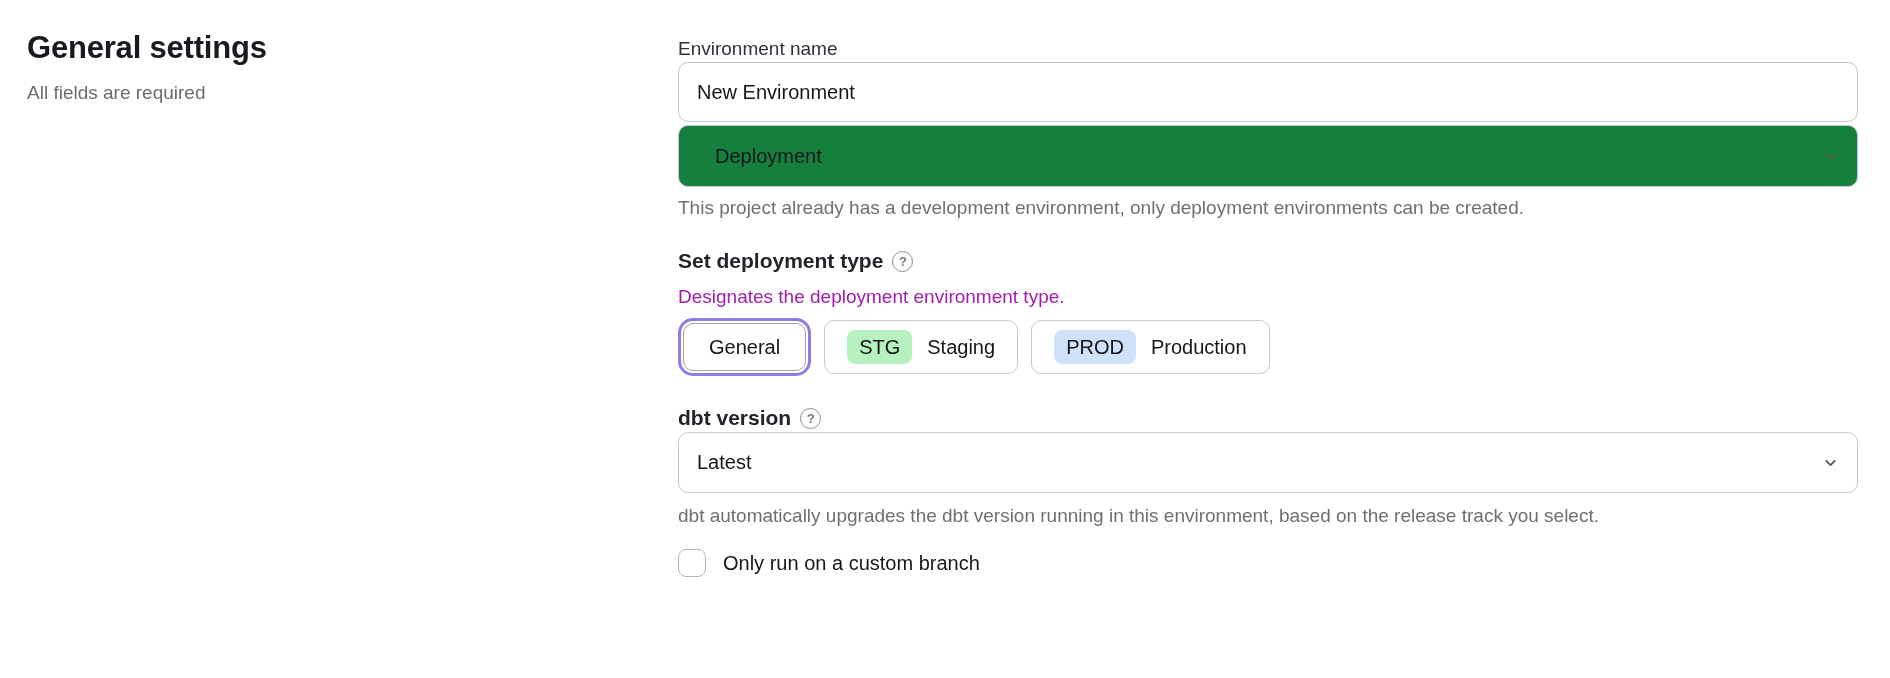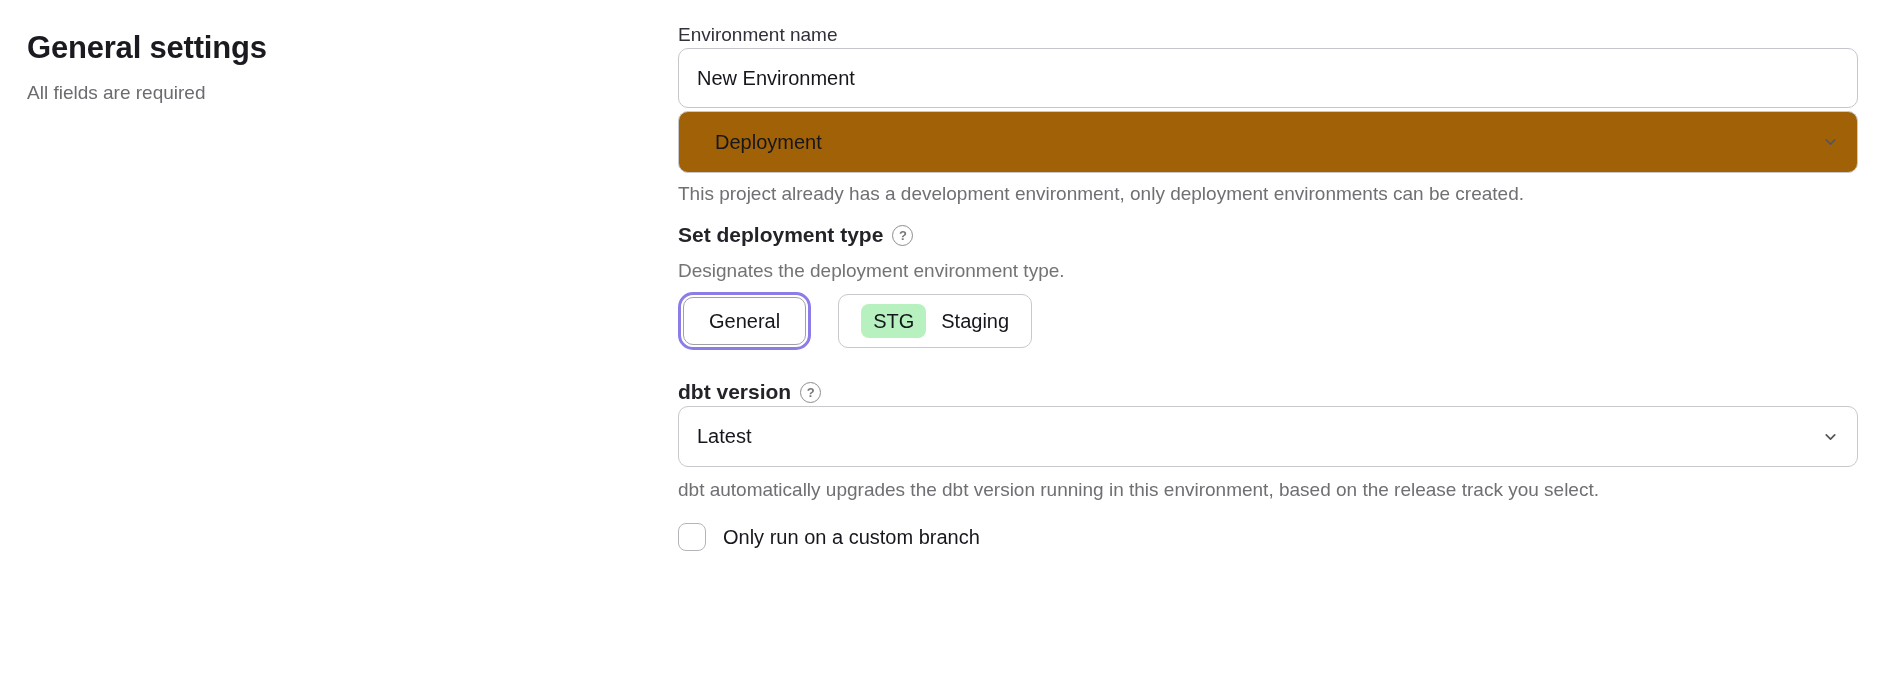--- a/index.html
+++ b/index.html
@@ -5,54 +5,54 @@
   * { margin: 0; padding: 0; box-sizing: border-box; }
   html, body { width: 1890px; height: 678px; background: #ffffff; overflow: hidden; }
   body { font-family: "Liberation Sans", "DejaVu Sans", sans-serif; color: #16161d; position: relative; }
 
   
   .intro { position: absolute; left: 27px; top: 30px; width: 560px; }
   .intro h1 { font-size: 31px; font-weight: 700; color: #1a1a20; letter-spacing: -0.2px; }
   .intro p { margin-top: 16px; font-size: 19px; color: #6b6b70; }
 
   
-  .form { position: absolute; left: 678px; top: 24px; width: 1180px; }
+  .form { position: absolute; left: 678px; top: 38px; width: 1180px; }
 
   .field-label { font-size: 19px; line-height: 22px; font-weight: 500; color: #30313a; display: block; }
   .field-label.disabled { color: #a7a8ad; }
 
   .text-input {
     margin-top: 2px; width: 100%; height: 60px;
     border: 1px solid #c5c6cc; border-radius: 10px;
     padding: 12px 18px; font-size: 20px; color: #16161d;
     font-family: "Liberation Sans", "DejaVu Sans", sans-serif;
     background: #ffffff; outline: none; display: block;
   }
 
   .select-box {
     margin-top: 3px; position: relative; width: 100%; height: 62px;
     border: 1px solid #c8c9cc; border-radius: 10px;
     display: flex; align-items: center; padding: 0 18px;
     font-size: 20px; color: #16161d; background: #ffffff; cursor: pointer;
   }
-  .select-box.disabled { background: #a16207; cursor: default; padding-left: 36px; }
+  .select-box.disabled { background: #15803d; cursor: default; padding-left: 36px; }
   .select-box .chevron { position: absolute; right: 18px; top: 50%; transform: translateY(-50%); display: flex; }
 
   .helper { margin-top: 10px; font-size: 19px; line-height: 22px; color: #6f6f74; }
 
-  .section-label { margin-top: 18px; display: flex; align-items: center; }
+  .section-label { margin-top: 30px; display: flex; align-items: center; }
   .section-label .label-text { font-size: 21px; line-height: 24px; font-weight: 700; color: #232329; }
   .help-badge {
     margin-left: 9px; width: 21px; height: 21px; border: 1.5px solid #8d8d92; border-radius: 50%;
     display: inline-flex; align-items: center; justify-content: center;
     font-size: 13px; font-weight: 700; color: #77777c; cursor: pointer; flex: 0 0 auto;
   }
-  .section-desc { margin-top: 13px; font-size: 19px; line-height: 22px; color: #737373; }
+  .section-desc { margin-top: 13px; font-size: 19px; line-height: 22px; color: #a21caf; }
 
-  .type-row { margin-top: 10px; display: flex; align-items: center; gap: 27px; }
+  .type-row { margin-top: 10px; display: flex; align-items: center; gap: 13px; }
   .type-btn {
     height: 54px; background: #ffffff; border: 1px solid #c8c9cc; border-radius: 10px;
     display: flex; align-items: center; gap: 15px; padding: 0 22px;
     font-size: 20px; color: #16161d; cursor: pointer;
     font-family: "Liberation Sans", "DejaVu Sans", sans-serif;
   }
   .selected-ring {
     border: 3px solid #8a7de8; border-radius: 15px; padding: 2px; display: inline-flex;
   }
   .selected-ring .type-btn { height: 48px; border: 1px solid #9fa0a7; padding: 0 25px; }
@@ -101,20 +101,24 @@
   <div class="type-row">
     <span class="selected-ring">
       <button class="type-btn">
         <span>General</span>
       </button>
     </span>
     <button class="type-btn">
       <span class="badge green">STG</span>
       <span>Staging</span>
     </button>
+    <button class="type-btn">
+      <span class="badge blue">PROD</span>
+      <span>Production</span>
+    </button>
   </div>
 
   <div class="section-label" style="margin-top:30px;">
     <span class="label-text">dbt version</span>
     <span class="help-badge">?</span>
   </div>
   <div class="select-box" style="margin-top:2px; height:61px;">
     <span>Latest</span>
     <span class="chevron">
       <svg width="17" height="17" viewBox="0 0 16 16" fill="none">

